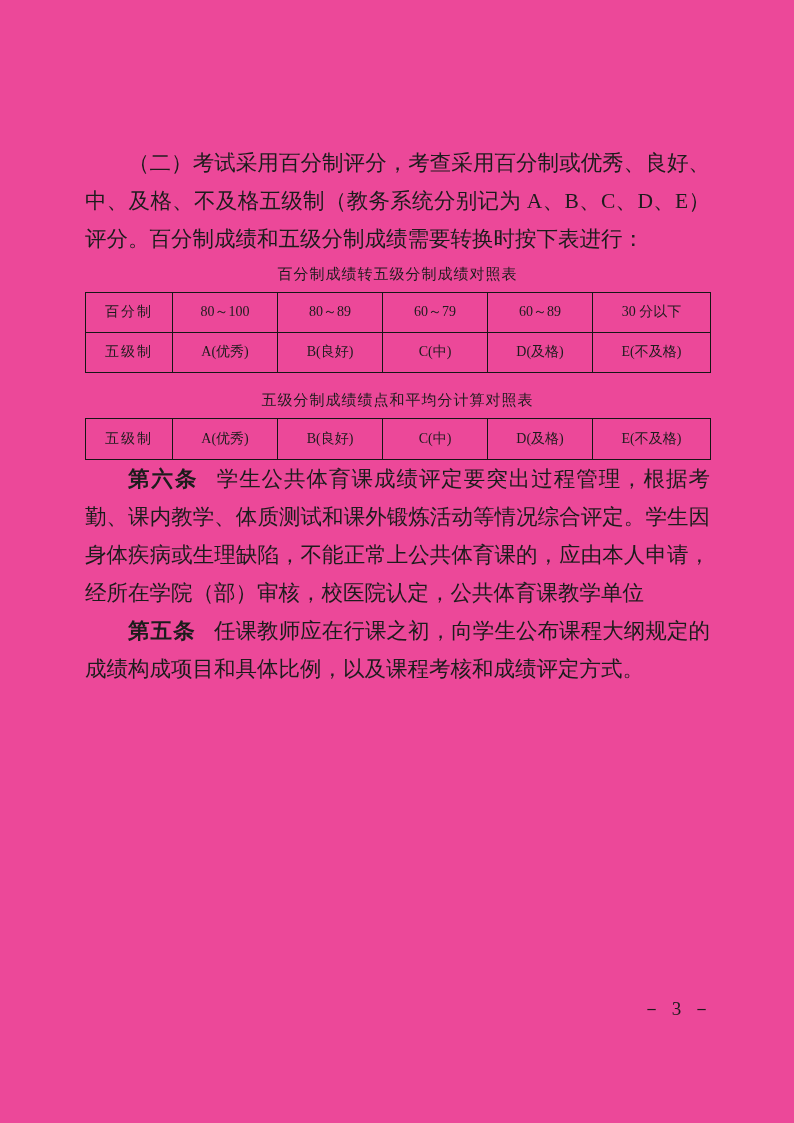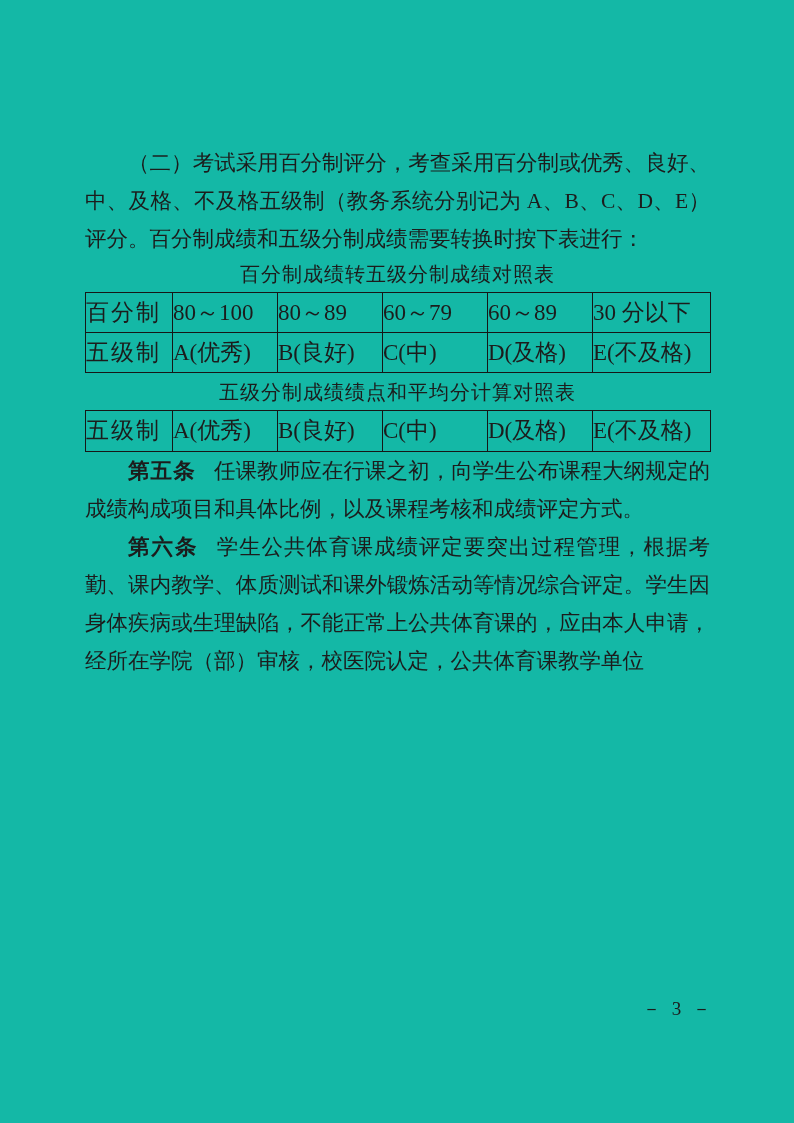--- a/index.html
+++ b/index.html
@@ -1,58 +1,58 @@
 <!DOCTYPE html>
 <html><head>
 <meta charset="utf-8">
 <style>
   html, body { margin: 0; padding: 0; background: #e8e8e8; }
   .page {
     position: relative;
     width: 794px;
     height: 1123px;
     margin: 0 auto;
-    background: #14b8a6;
+    background: #ec4899;
     overflow: hidden;
     font-family: "Liberation Serif", "DejaVu Serif", serif;
     color: #1c1c1c;
   }
   .content {
     position: absolute;
     left: 85px;
     top: 0;
     width: 625px;
     padding-top: 144px;
   }
   .para {
     margin: 0;
     font-size: 21.5px;
     line-height: 38px;
     text-align: justify;
     text-indent: 43px;
   }
   .table-caption {
     margin: 2px 0 0 0;
-    font-size: 20px;
+    font-size: 15px;
     line-height: 28px;
     text-align: center;
     letter-spacing: 1px;
   }
-  .table-caption.second { margin-top: 5px; }
+  .table-caption.second { margin-top: 13px; }
   .grid {
     border-collapse: collapse;
     table-layout: fixed;
     width: 625px;
     margin-top: 4px;
   }
   .grid td {
     border: 1.5px solid #161616;
-    text-align: left;
+    text-align: center;
     vertical-align: middle;
-    font-size: 23px;
+    font-size: 14px;
     line-height: 1.3;
     padding: 0;
   }
   .grid td.label-cell { letter-spacing: 2px; }
   .t1 td { height: 39px; }
   .t2 tr.row-head td { height: 40px; }
   .t2 tr.row-tall td { height: 74px; }
   .cell-wrap {
     width: 70px;
     margin: 0 auto;
@@ -132,23 +132,23 @@
           <td>B(良好)</td>
           <td>C(中)</td>
           <td>D(及格)</td>
           <td>E(不及格)</td>
         </tr>
       </tbody>
     </table>
 
 
     <p class="para">
-      <span class="article-label">第五条</span><span>任课教师应在行课之初，向学生公布课程大纲规定的成绩构成项目和具体比例，以及课程考核和成绩评定方式。</span>
+      <span class="article-label">第六条</span><span>学生公共体育课成绩评定要突出过程管理，根据考勤、课内教学、体质测试和课外锻炼活动等情况综合评定。学生因身体疾病或生理缺陷，不能正常上公共体育课的，应由本人申请，经所在学院（部）审核，校医院认定，公共体育课教学单位</span>
     </p>
 
     <p class="para">
-      <span class="article-label">第六条</span><span>学生公共体育课成绩评定要突出过程管理，根据考勤、课内教学、体质测试和课外锻炼活动等情况综合评定。学生因身体疾病或生理缺陷，不能正常上公共体育课的，应由本人申请，经所在学院（部）审核，校医院认定，公共体育课教学单位</span>
+      <span class="article-label">第五条</span><span>任课教师应在行课之初，向学生公布课程大纲规定的成绩构成项目和具体比例，以及课程考核和成绩评定方式。</span>
     </p>
 
   </div>
 
   <div class="page-number">－ 3 －</div>
 </div>
 
 </body></html>

